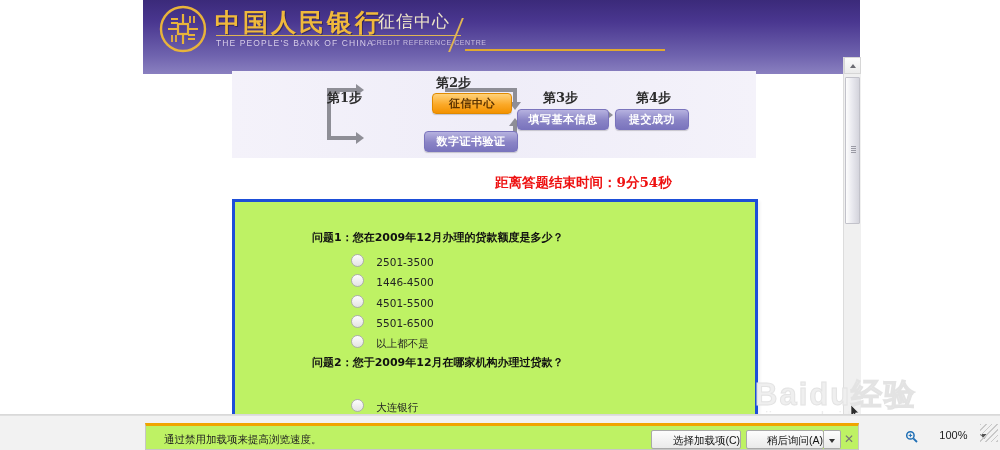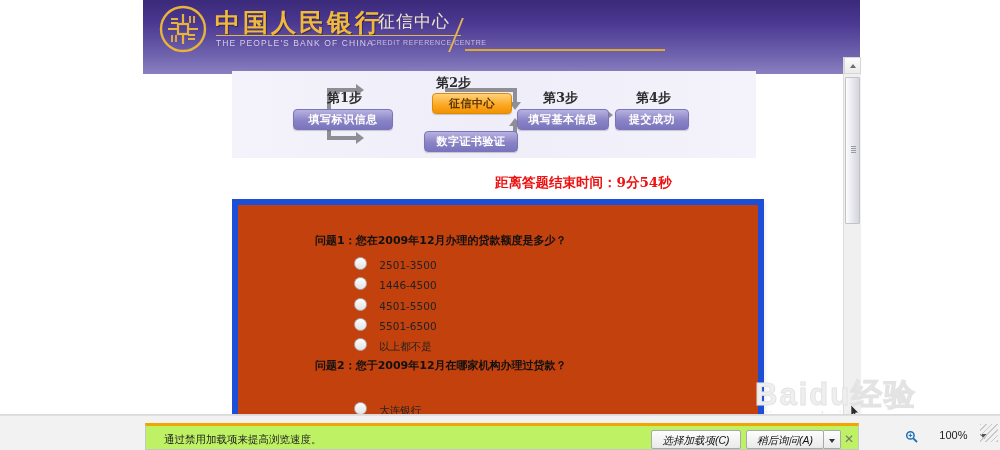--- a/index.html
+++ b/index.html
@@ -76,21 +76,21 @@
   #countdown{
     position:absolute;left:495px;top:174px;
     color:#ee1111;font-weight:bold;font-size:13.5px;white-space:nowrap;
     font-family:"DejaVu Serif","Liberation Serif",serif;
     text-align:right;
   }
 
   
   #question-panel{
     position:absolute;left:232px;top:199px;width:520px;height:213px;
-    background:#c2410c;border:6px solid #1d4ed8;box-shadow:2px 2px 3px rgba(0,0,0,.06);
+    background:#bef264;border:3px solid #1d4ed8;box-shadow:2px 2px 3px rgba(0,0,0,.06);
     overflow:hidden;
   }
   .q-title{
     position:absolute;font-weight:bold;font-size:11px;color:#111;white-space:nowrap;
     font-family:"DejaVu Sans","Liberation Sans",sans-serif;
   }
   .opt-row{position:absolute;height:16px;white-space:nowrap;}
   .radio{
     display:inline-block;width:11px;height:11px;border-radius:50%;
     border:1px solid #adadad;background:linear-gradient(to bottom,#fdfdfd,#e3e3e3);
@@ -115,24 +115,24 @@
   #status-strip{position:absolute;left:0;top:415px;width:1000px;height:35px;background:#f2f2f2;border-top:1px solid #dfdfdf;}
 
   
   #notification-bar{
     position:absolute;left:145px;top:423px;width:714px;height:27px;
     background:#bef264;border:1px solid #c6c6c6;border-top:3px solid #f0a500;
     box-sizing:border-box;
   }
   #notif-text{position:absolute;left:18px;top:7px;font-size:10.5px;color:#222;white-space:nowrap;}
   .notif-btn{
-    position:absolute;top:4px;height:19px;line-height:18px;text-align:center;
+    position:absolute;top:4px;height:19px;line-height:18px;text-align:right;
     font-size:10.5px;color:#111;
     background:linear-gradient(to bottom,#fdfdfd,#eaeaea);border:1px solid #a9a9a9;border-radius:2px;
-    white-space:nowrap;box-sizing:border-box;font-style:italic;
+    white-space:nowrap;box-sizing:border-box;
   }
   #notif-btn-choose{left:505px;width:90px;}
   #notif-btn-later{left:600px;width:78px;}
   #notif-dropdown{
     position:absolute;left:678px;top:4px;width:17px;height:19px;
     background:linear-gradient(to bottom,#fdfdfd,#eaeaea);border:1px solid #a9a9a9;border-left:none;border-radius:0 2px 2px 0;box-sizing:border-box;
   }
   #notif-dropdown i{position:absolute;left:5px;top:8px;width:0;height:0;border-left:3.5px solid transparent;border-right:3.5px solid transparent;border-top:4px solid #333;}
   #notif-close{position:absolute;left:698px;top:6px;font-size:12px;color:#777;line-height:14px;}
 
@@ -199,21 +199,20 @@
     <div class="arrow" style="left:213px;top:65px;width:72px;height:4px;"></div>
     <div class="arrow" style="left:281px;top:55px;width:4px;height:14px;"></div>
     <div class="arrow-head" style="left:277px;top:47px;border-left:6px solid transparent;border-right:6px solid transparent;border-bottom:8px solid #8e8e96;"></div>
 
     <div class="arrow" style="left:358px;top:42px;width:16px;height:4px;"></div>
     <div class="arrow-head" style="left:373px;top:38px;border-top:6px solid transparent;border-bottom:6px solid transparent;border-left:8px solid #8e8e96;"></div>
 
     <div class="step-label" style="left:95px;top:18px;">
       <span>第1步</span>
     </div>
-    <div class="step-box purple" style="left:61px;top:38px;width:98px;">填写标识信息</div>
 
     <div class="step-label" style="left:204px;top:3px;">
       <span>第2步</span>
     </div>
     <div class="step-box active" style="left:200px;top:22px;width:78px;">征信中心</div>
 
     <div class="step-box purple" style="left:192px;top:60px;width:92px;">数字证书验证</div>
 
     <div class="step-label" style="left:311px;top:18px;">
       <span>第3步</span>

